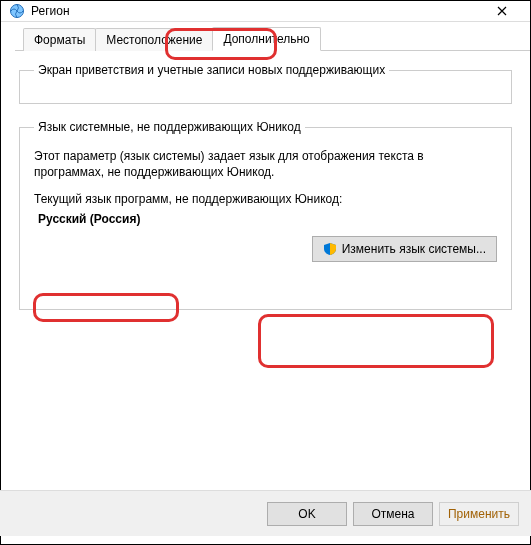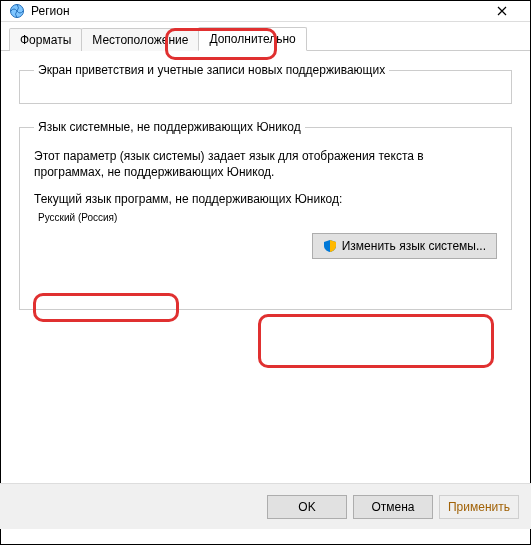--- a/index.html
+++ b/index.html
@@ -34,20 +34,21 @@
     font-size: 14px;
     color: #000;
   }
   .tabs {
     display: flex;
     align-items: flex-end;
     padding: 4px 8px 0 8px;
     border-bottom: 1px solid #ccc;
     position: relative;
     height: 29px;
+    margin-left: 14px;
   }
   .tab {
     padding: 4px 10px;
     border: 1px solid #ccc;
     border-bottom: none;
     background: #f7f7f7;
     font-size: 12px;
     margin-right: -1px;
     position: relative;
     top: 1px;
@@ -74,22 +75,23 @@
   .desc {
     font-size: 12px;
     line-height: 1.35;
     margin: 4px 0 12px 0;
   }
   .subhead {
     font-size: 12px;
     margin: 8px 0 6px 0;
   }
   .lang-value {
-    font-size: 10px;
+    font-size: 12px;
     margin: 4px 0 10px 4px;
+    font-weight: bold;
   }
   .btn-row-right {
     display: flex;
     justify-content: flex-end;
   }
   button.winbtn {
     font-family: inherit;
     font-size: 12px;
     padding: 4px 10px;
     min-height: 26px;
@@ -100,21 +102,21 @@
     gap: 5px;
     cursor: default;
   }
   button.winbtn.default {
     border: 1px solid #0078d7;
     box-shadow: inset 0 0 0 1px #0078d7;
   }
   .shield { width: 14px; height: 14px; display: inline-block; }
   .footer {
     position: absolute;
-    bottom: 16px; left: 0; right: 0;
+    bottom: 9px; left: 0; right: 0;
     height: 46px;
     border-top: 1px solid #ddd;
     background: #f0f0f0;
     display: flex;
     align-items: center;
     justify-content: flex-end;
     gap: 6px;
     padding: 0 12px;
   }
   .footer button {

